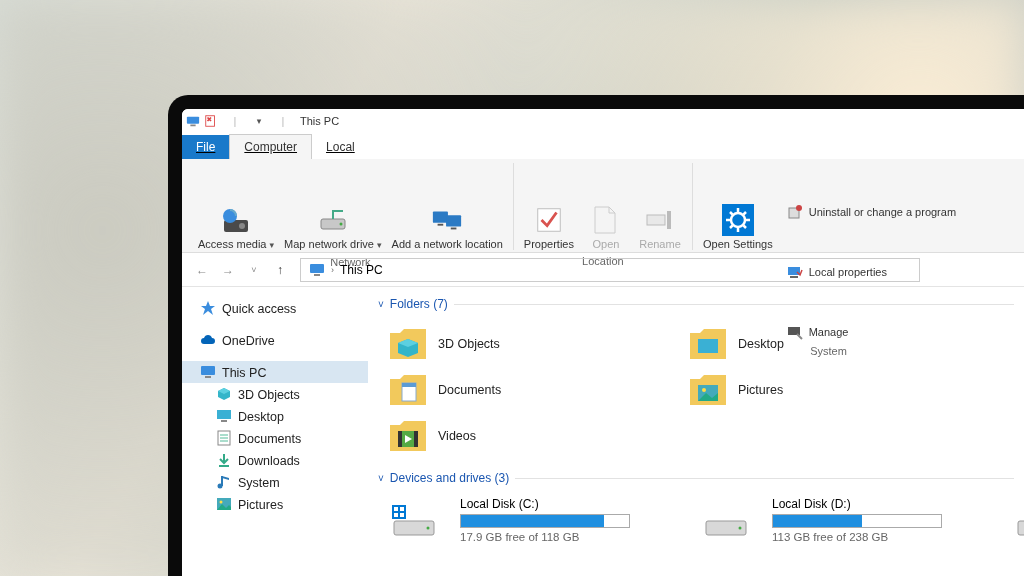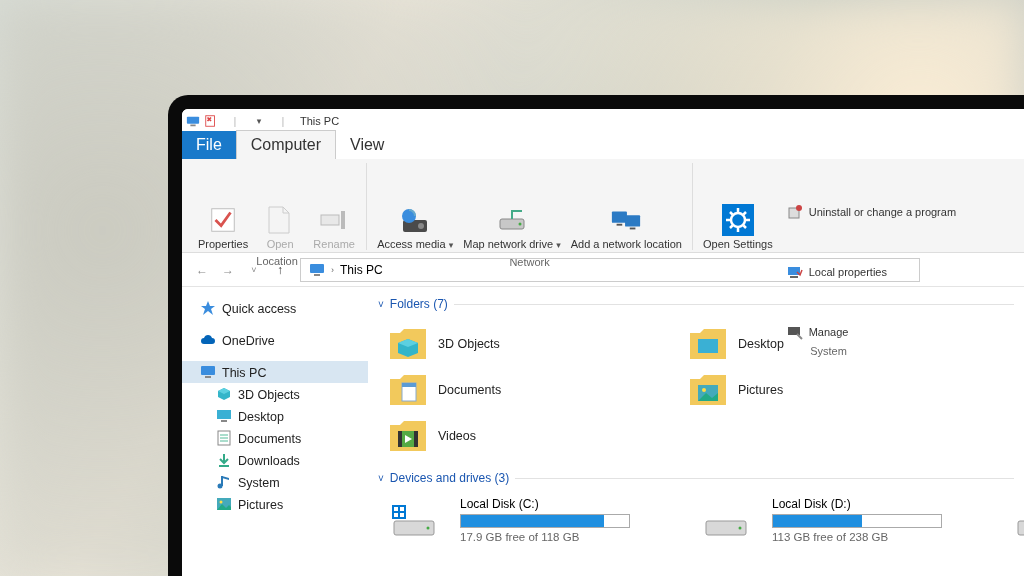--- a/index.html
+++ b/index.html
@@ -3,21 +3,21 @@
 <meta charset="utf-8">
 <style>
 * { margin: 0; padding: 0; box-sizing: border-box; font-family: "Segoe UI", Tahoma, sans-serif; }
 body { width: 1024px; height: 576px; overflow: hidden; background: linear-gradient(120deg, #d8dcd5 0%, #e8e4d8 30%, #c9cfc6 60%, #dad6cc 100%); position: relative; filter: none; }
 .bg-blur { position: absolute; inset: 0; background: radial-gradient(circle at 10% 40%, rgba(200,200,190,0.9) 0%, transparent 50%), radial-gradient(circle at 90% 20%, rgba(255,240,215,0.9) 0%, transparent 40%), radial-gradient(circle at 80% 80%, rgba(180,180,170,0.8) 0%, transparent 50%); filter: blur(20px); }
 .monitor { position: absolute; top: 95px; left: 168px; right: 0; bottom: 0; background: #fff; border-top: 14px solid #0a0a0a; border-left: 14px solid #0a0a0a; border-top-left-radius: 20px; overflow: hidden; }
 .titlebar { height: 24px; display: flex; align-items: center; padding: 0 4px; background: #fff; font-size: 11px; color: #333; }
 .titlebar .qat { display: flex; gap: 4px; align-items: center; }
 .titlebar .qat span { width: 14px; height: 14px; display: inline-flex; align-items: center; justify-content: center; }
 .titlebar .sep { color: #bbb; margin: 0 6px; }
-.tabs { display: flex; align-items: flex-end; height: 26px; background: #fff; font-size: 16px; }
+.tabs { display: flex; align-items: flex-end; height: 26px; background: #fff; font-size: 12px; text-decoration: underline; }
 .tabs .tab { padding: 5px 14px; color: #333; cursor: default; }
 .tabs .tab.file { background: #1979ca; color: #fff; }
 .tabs .tab.active { border: 1px solid #ccc; border-bottom: none; background: #f5f5f5; }
 .ribbon { background: #f5f5f5; border-bottom: 1px solid #ddd; padding: 4px 6px 2px; display: flex; gap: 0; height: 94px; }
 .ribbon-group { display: flex; flex-direction: column; border-right: 1px solid #ddd; padding: 0 8px; }
 .ribbon-group:last-child { border-right: none; }
 .ribbon-buttons { display: flex; gap: 6px; flex: 1; align-items: flex-start; }
 .rbtn { display: flex; flex-direction: column; align-items: center; gap: 2px; min-width: 48px; padding: 2px 2px; font-size: 11px; color: #333; text-align: center; line-height: 1.1; margin-top: 39px; }
 .rbtn .ico { width: 32px; height: 32px; display: flex; align-items: center; justify-content: center; }
 .rbtn.small { flex-direction: row; min-width: auto; gap: 6px; text-align: left; font-size: 11px; padding: 2px 0; }
@@ -75,57 +75,24 @@
       <span class="sep">|</span>
       <span style="font-size:9px;color:#555">▾</span>
       <span class="sep">|</span>
     </div>
     <span style="margin-left:4px">This PC</span>
   </div>
 
   <div class="tabs">
     <div class="tab file">File</div>
     <div class="tab active">Computer</div>
-    <div class="tab">View</div>
+    <div class="tab">Local</div>
   </div>
 
   <div class="ribbon">
-    <div class="ribbon-group">
-      <div class="ribbon-buttons">
-        <div class="rbtn">
-          <span class="ico">
-              <svg width="30" height="30" viewBox="0 0 32 32">
-                <rect x="4" y="4" width="24" height="24" fill="#fff" stroke="#bbb"></rect>
-                <path d="M8 16 L14 22 L24 8" stroke="#d9534f" stroke-width="3" fill="none"></path>
-              </svg>
-            </span>
-          <span>Properties</span>
-        </div>
-        <div class="rbtn disabled">
-          <span class="ico">
-              <svg width="26" height="30" viewBox="0 0 26 30">
-                <path d="M2 2 H16 L22 8 V28 H2 Z" fill="#f4f4f4" stroke="#ccc"></path>
-                <path d="M16 2 V8 H22" fill="none" stroke="#ccc"></path>
-              </svg>
-            </span>
-          <span>Open</span>
-        </div>
-        <div class="rbtn disabled">
-          <span class="ico">
-              <svg width="30" height="22" viewBox="0 0 30 22">
-                <rect x="2" y="6" width="18" height="10" fill="#e8e8e8" stroke="#bbb"></rect>
-                <rect x="22" y="2" width="4" height="18" fill="#bbb"></rect>
-              </svg>
-            </span>
-          <span>Rename</span>
-        </div>
-      </div>
-      <div class="group-label">Location</div>
-    </div>
-
     <div class="ribbon-group">
       <div class="ribbon-buttons">
         <div class="rbtn">
           <span class="ico">
               <svg width="32" height="28" viewBox="0 0 32 28">
                 <rect x="4" y="14" width="24" height="12" rx="2" fill="#4a4a4a"></rect>
                 <circle cx="10" cy="10" r="7" fill="#3a8dde"></circle>
                 <path d="M10 4 A6 6 0 0 1 16 10" stroke="#6ac" stroke-width="2" fill="none"></path>
                 <circle cx="22" cy="20" r="3" fill="#888"></circle>
               </svg>
@@ -148,20 +115,53 @@
                 <rect x="2" y="4" width="16" height="12" rx="1" fill="#2b7ac4"></rect>
                 <rect x="16" y="8" width="16" height="12" rx="1" fill="#2b7ac4"></rect>
                 <rect x="7" y="17" width="6" height="2" fill="#555"></rect>
                 <rect x="21" y="21" width="6" height="2" fill="#555"></rect>
               </svg>
             </span>
           <span>Add a network location</span>
         </div>
       </div>
       <div class="group-label">Network</div>
+    </div>
+
+    <div class="ribbon-group">
+      <div class="ribbon-buttons">
+        <div class="rbtn">
+          <span class="ico">
+              <svg width="30" height="30" viewBox="0 0 32 32">
+                <rect x="4" y="4" width="24" height="24" fill="#fff" stroke="#bbb"></rect>
+                <path d="M8 16 L14 22 L24 8" stroke="#d9534f" stroke-width="3" fill="none"></path>
+              </svg>
+            </span>
+          <span>Properties</span>
+        </div>
+        <div class="rbtn disabled">
+          <span class="ico">
+              <svg width="26" height="30" viewBox="0 0 26 30">
+                <path d="M2 2 H16 L22 8 V28 H2 Z" fill="#f4f4f4" stroke="#ccc"></path>
+                <path d="M16 2 V8 H22" fill="none" stroke="#ccc"></path>
+              </svg>
+            </span>
+          <span>Open</span>
+        </div>
+        <div class="rbtn disabled">
+          <span class="ico">
+              <svg width="30" height="22" viewBox="0 0 30 22">
+                <rect x="2" y="6" width="18" height="10" fill="#e8e8e8" stroke="#bbb"></rect>
+                <rect x="22" y="2" width="4" height="18" fill="#bbb"></rect>
+              </svg>
+            </span>
+          <span>Rename</span>
+        </div>
+      </div>
+      <div class="group-label">Location</div>
     </div>
 
     <div class="ribbon-group">
       <div class="ribbon-buttons">
         <div class="rbtn">
           <span class="ico">
               <svg width="32" height="32" viewBox="0 0 32 32">
                 <rect width="32" height="32" fill="#0078d4"></rect>
                 <circle cx="16" cy="16" r="7" fill="none" stroke="#fff" stroke-width="2.5"></circle>
                 <g stroke="#fff" stroke-width="2.5">

